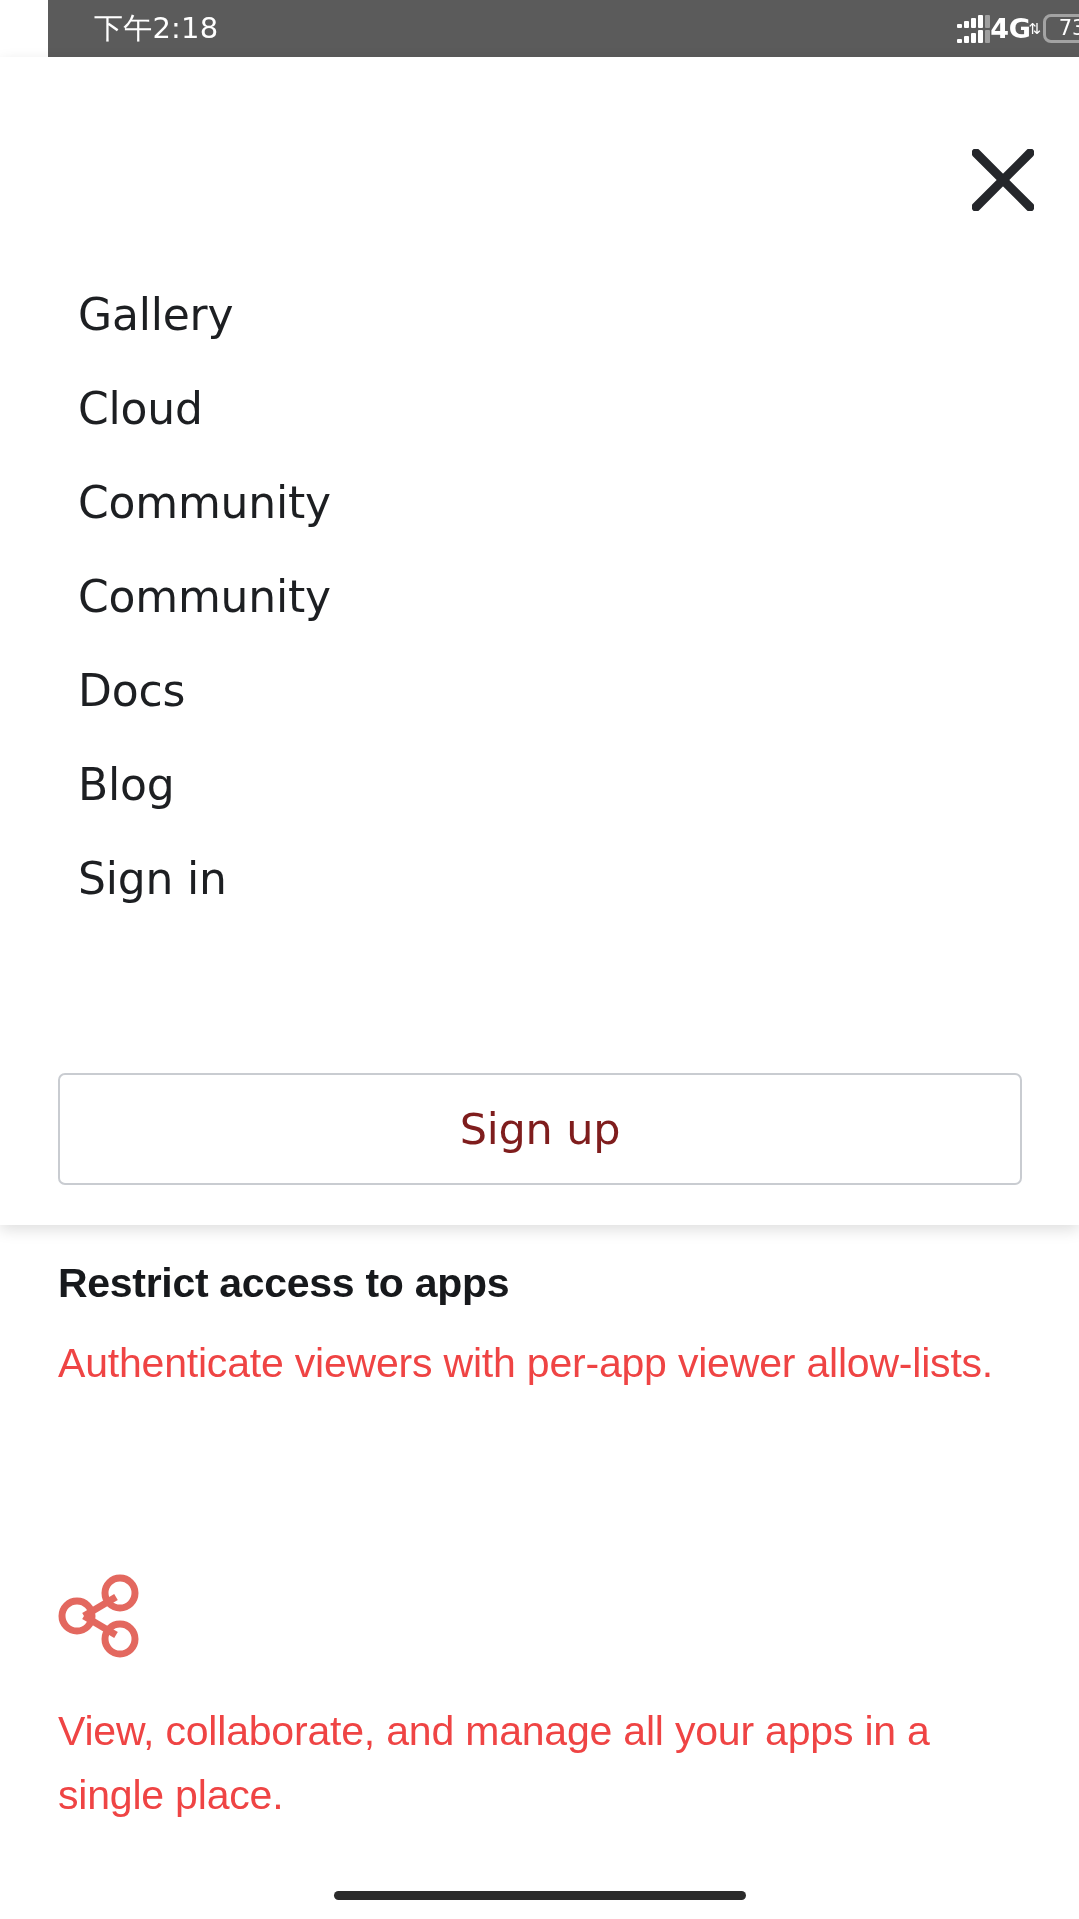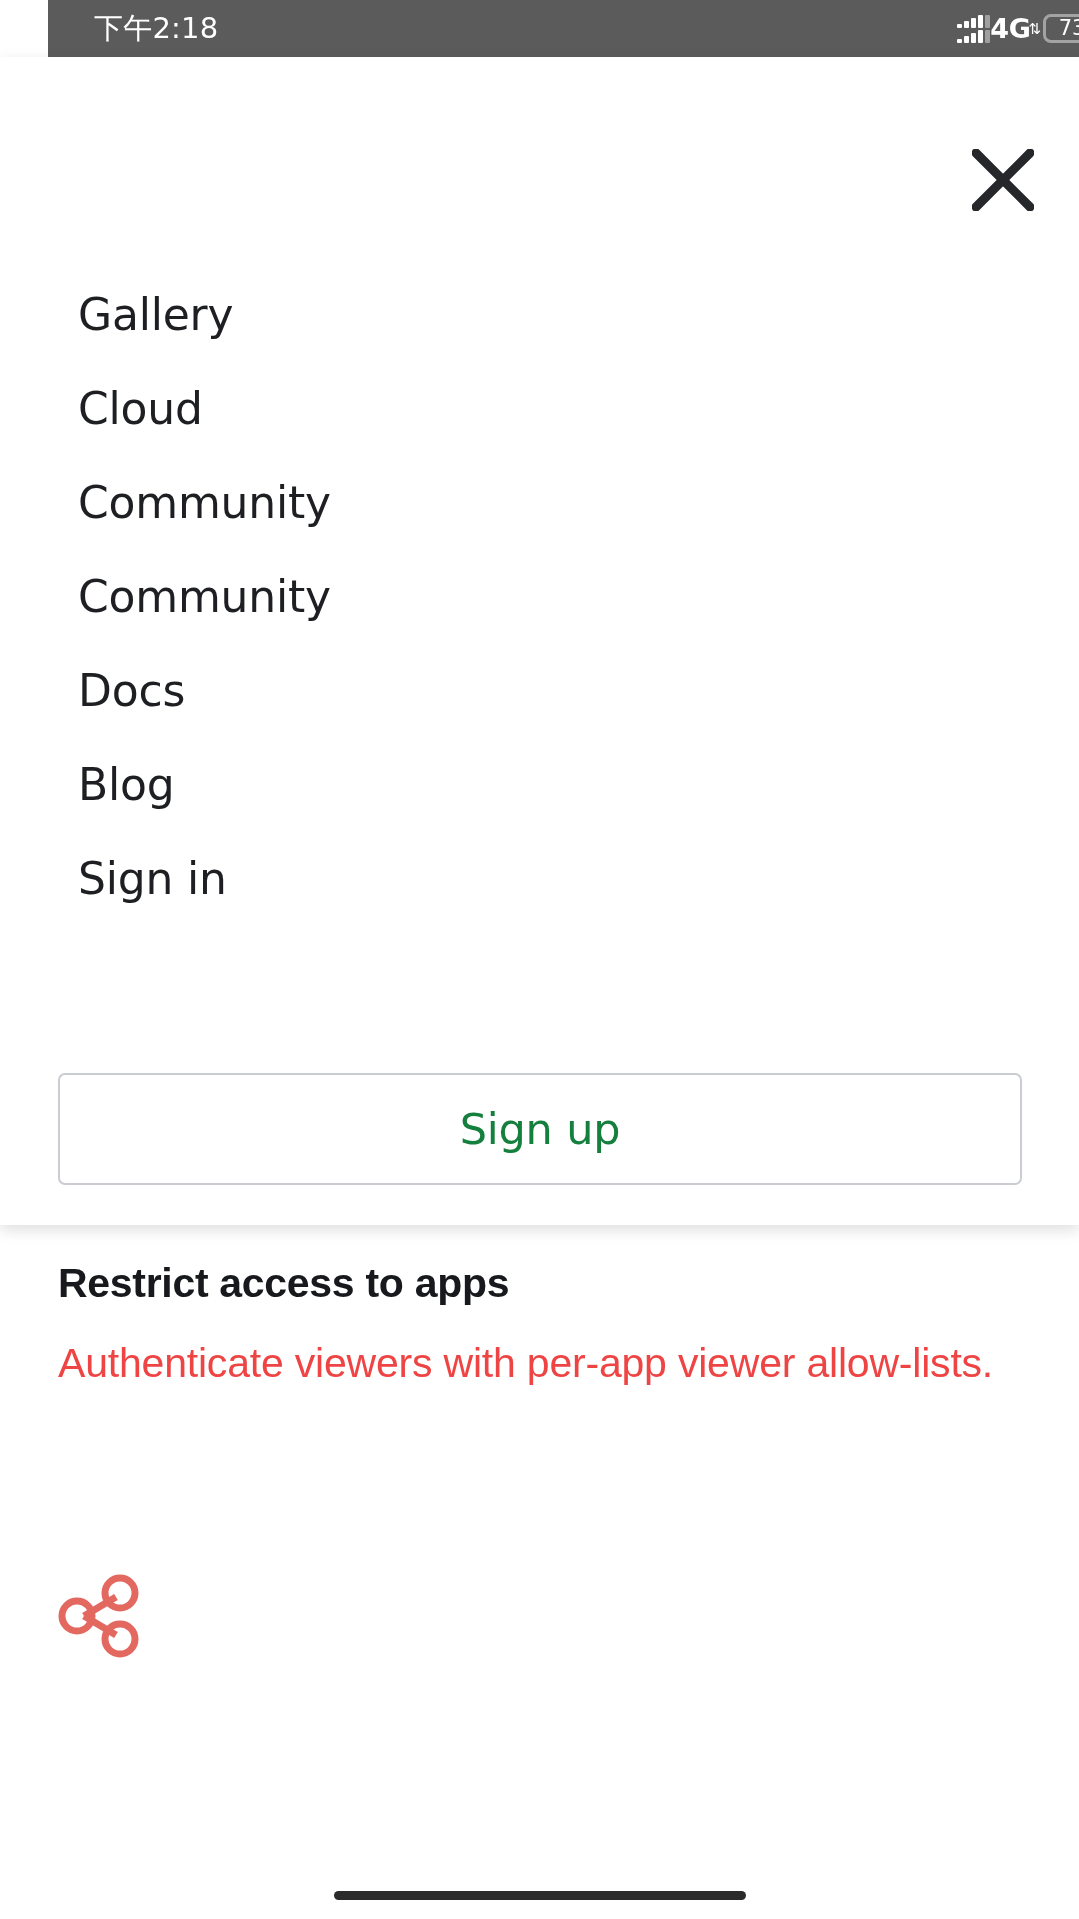--- a/index.html
+++ b/index.html
@@ -198,21 +198,21 @@
     top: 1016px;
     width: 964px;
     height: 112px;
     border: 2px solid #c9ccd1;
     border-radius: 7px;
     background: #ffffff;
     display: flex;
     align-items: center;
     justify-content: center;
     font-size: 43px;
-    color: #15803d;
+    color: #7f1d1d;
     letter-spacing: -0.2px;
     cursor: pointer;
     font-family: "DejaVu Sans", sans-serif;
   }
 
   
   #home-indicator {
     position: absolute;
     left: 50%;
     transform: translateX(-50%);
@@ -268,20 +268,21 @@
       <svg width="86" height="86" viewBox="0 0 86 86" fill="none">
         <line x1="28" y1="43" x2="60" y2="24" stroke="#e3685f" stroke-width="7"></line>
         <line x1="28" y1="43" x2="60" y2="62" stroke="#e3685f" stroke-width="7"></line>
         <circle cx="21" cy="43" r="15" stroke="#e3685f" stroke-width="7" fill="none"></circle>
         <circle cx="64" cy="20" r="15" stroke="#e3685f" stroke-width="7" fill="none"></circle>
         <circle cx="64" cy="66" r="15" stroke="#e3685f" stroke-width="7" fill="none"></circle>
       </svg>
     </div>
 
     <div class="feature-block" id="feature-manage">
+      <div class="feature-desc">View, collaborate, and manage all your apps in a single place.</div>
     </div>
 
   </div>
 
   <div id="menu-overlay">
 
     <div id="close-button">
       <svg width="62" height="62" viewBox="0 0 62 62">
         <line x1="4" y1="4" x2="58" y2="58" stroke="#25272b" stroke-width="9" stroke-linecap="round"></line>
         <line x1="58" y1="4" x2="4" y2="58" stroke="#25272b" stroke-width="9" stroke-linecap="round"></line>

